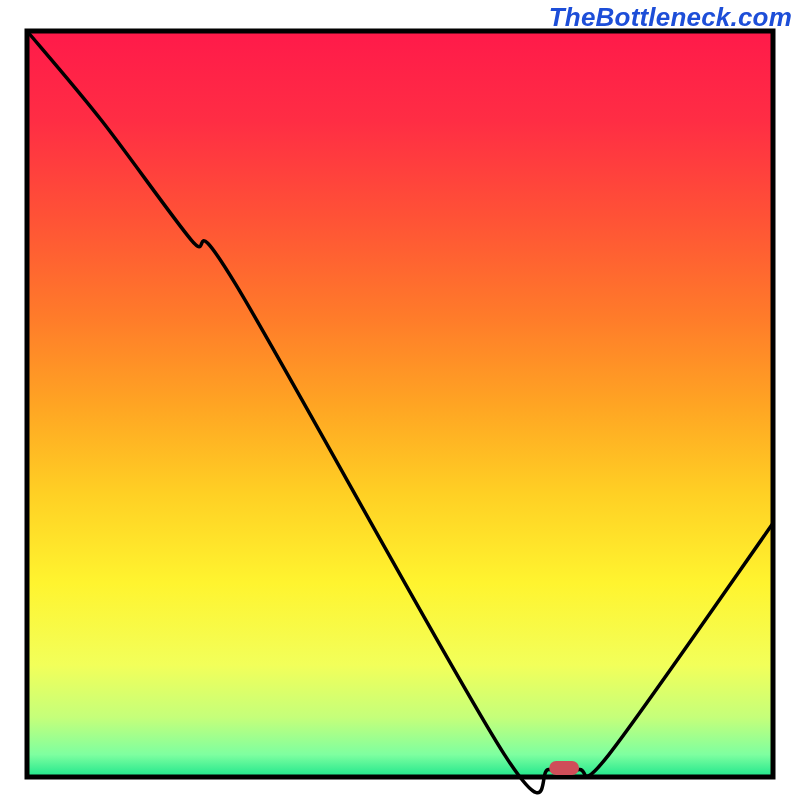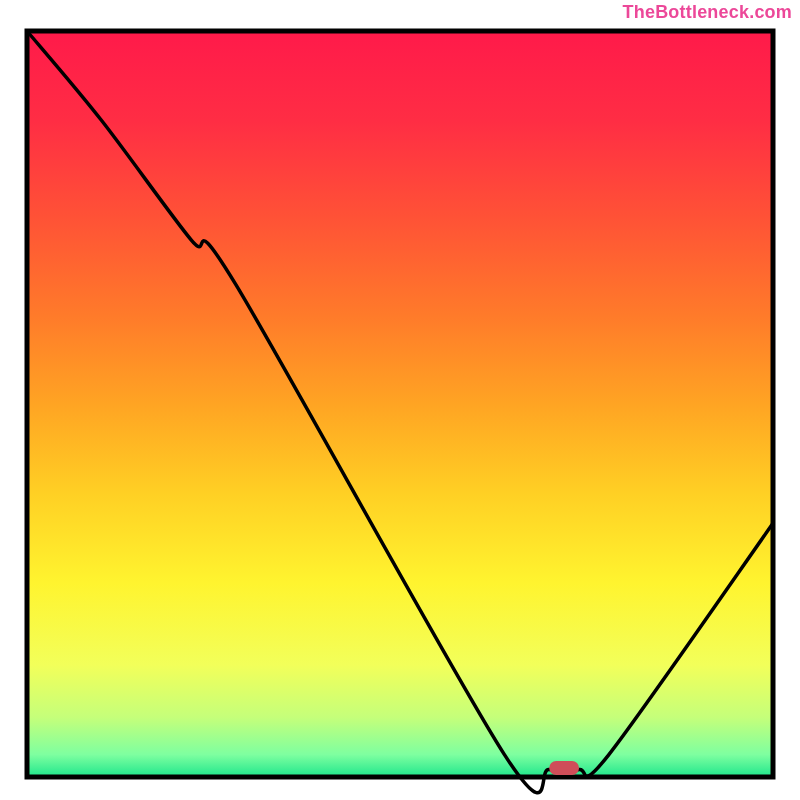--- a/index.html
+++ b/index.html
@@ -12,25 +12,26 @@
   }
   .container {
     position: relative;
     width: 800px;
     height: 800px;
   }
   .watermark {
     position: absolute;
     top: 2px;
     right: 8px;
-    font-size: 18px;
+    font-size: 26px;
     font-weight: 600;
-    color: #ec4899;
+    color: #1d4ed8;
     letter-spacing: 0.2px;
     z-index: 10;
+    font-style: italic;
   }
   svg {
     display: block;
   }
 </style>
 </head>
 <body>
 
 <div class="container">
   <div class="watermark">TheBottleneck.com</div>

